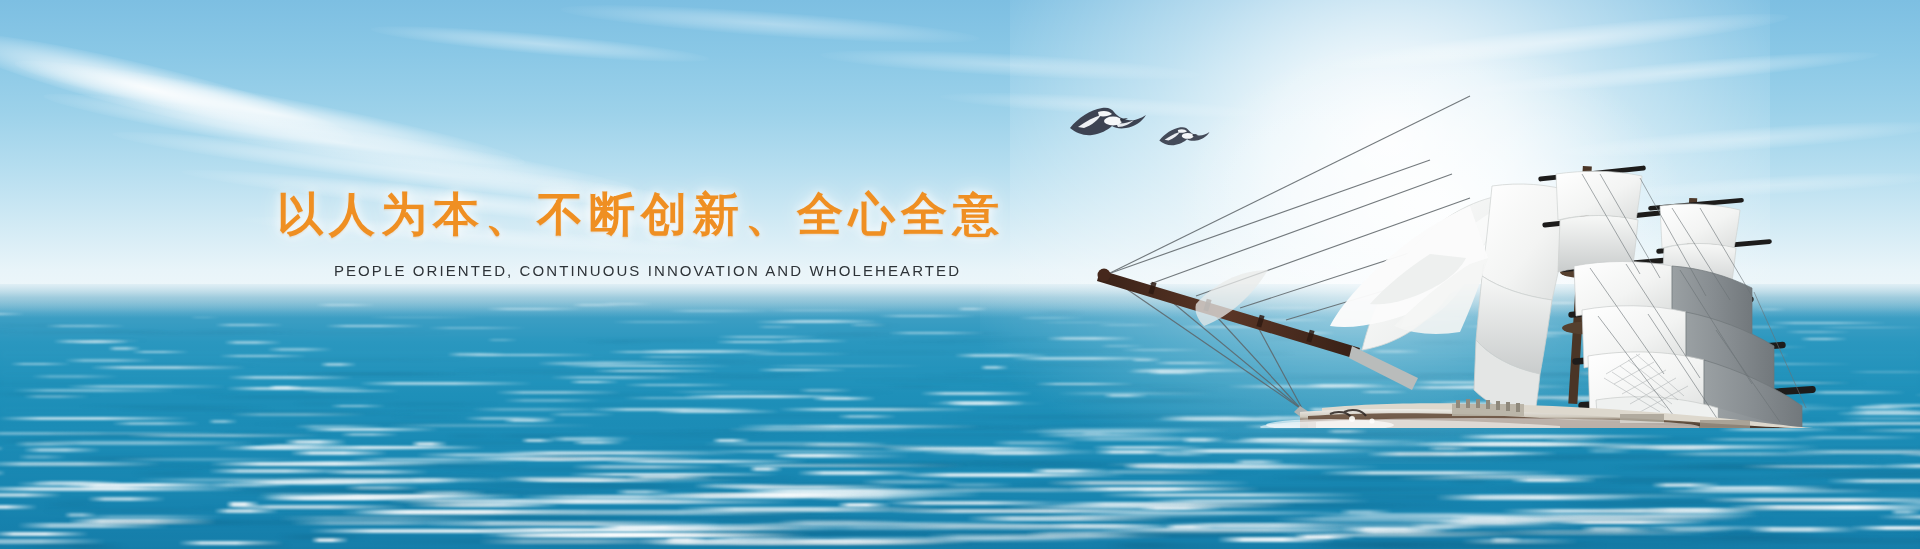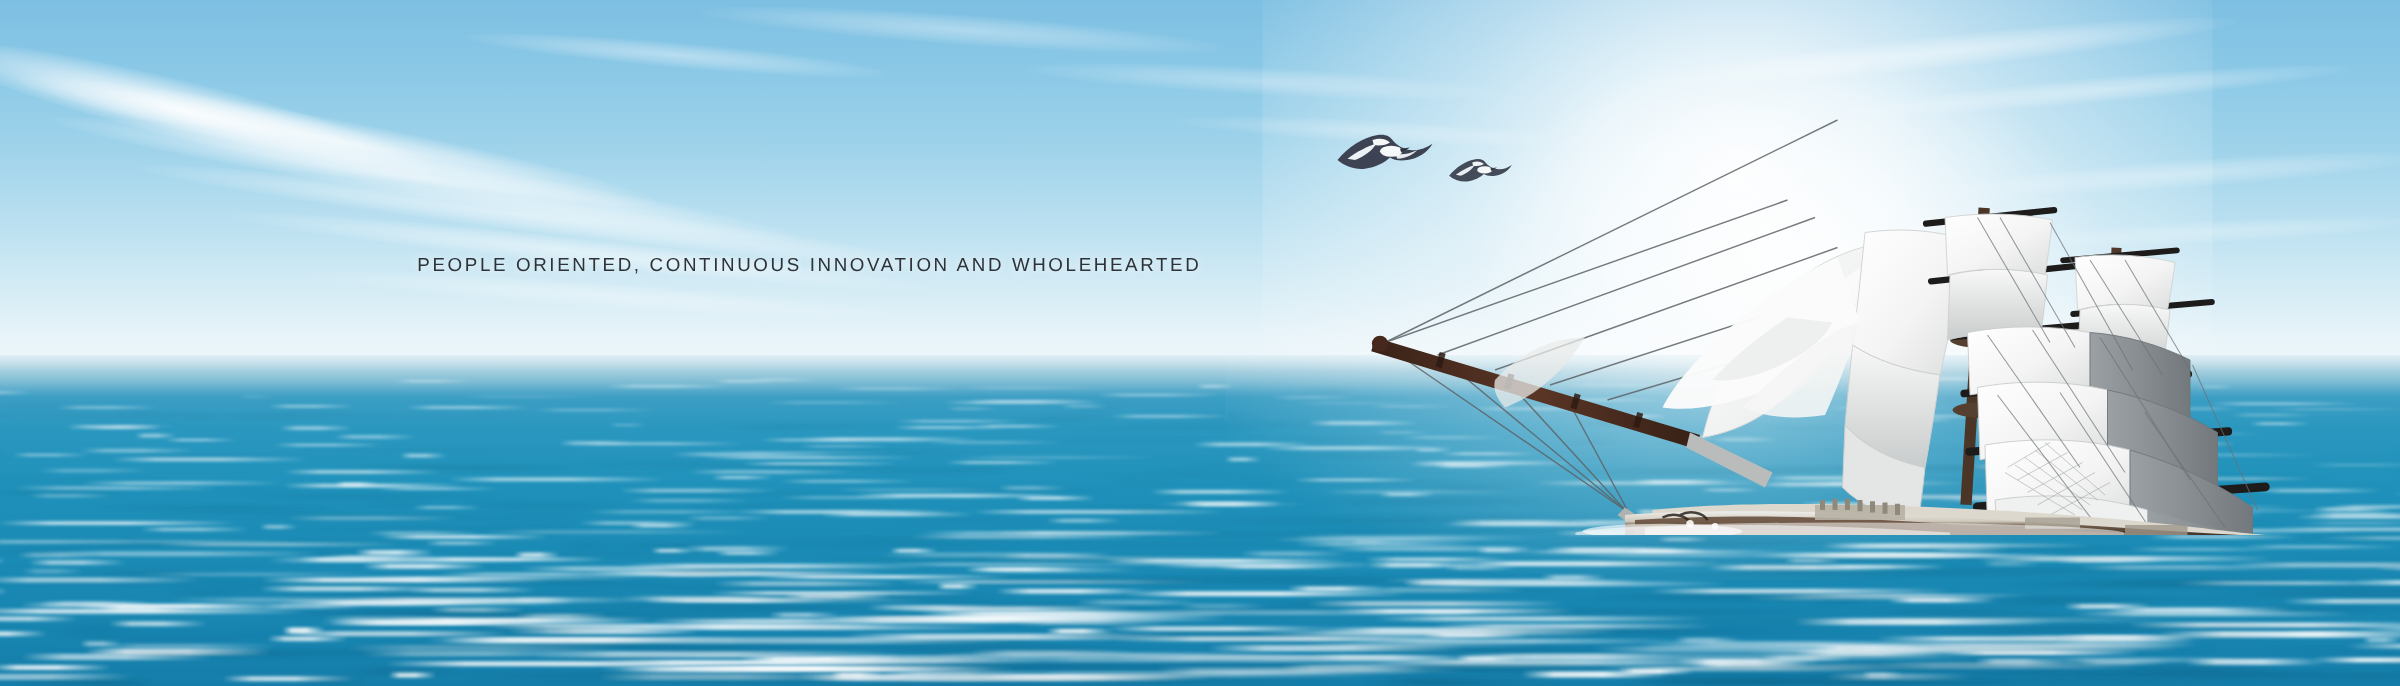--- a/index.html
+++ b/index.html
@@ -1111,16 +1111,17 @@
       </g>
 
       <g>
         <ellipse cx="480" cy="349" rx="220" ry="9" fill="#ffffff" opacity="0.55"></ellipse>
         <ellipse cx="330" cy="347" rx="64" ry="6" fill="#ffffff" opacity="0.65"></ellipse>
       </g>
     </svg>
   </div>
 
   <div class="copy">
+    <h1 class="headline">以人为本、不断创新、全心全意</h1>
     <p class="subline">PEOPLE ORIENTED, CONTINUOUS INNOVATION AND WHOLEHEARTED</p>
   </div>
 
 </div>
 
 </body></html>

